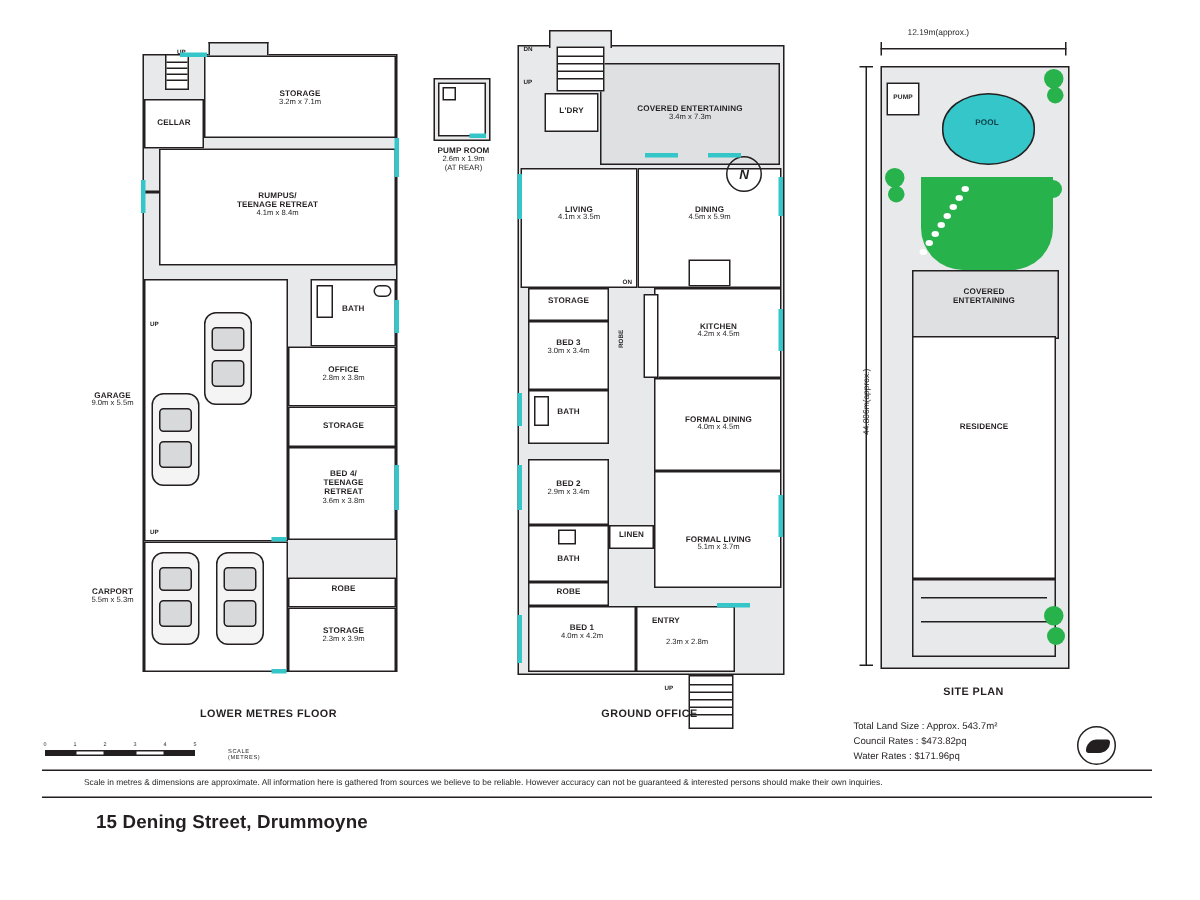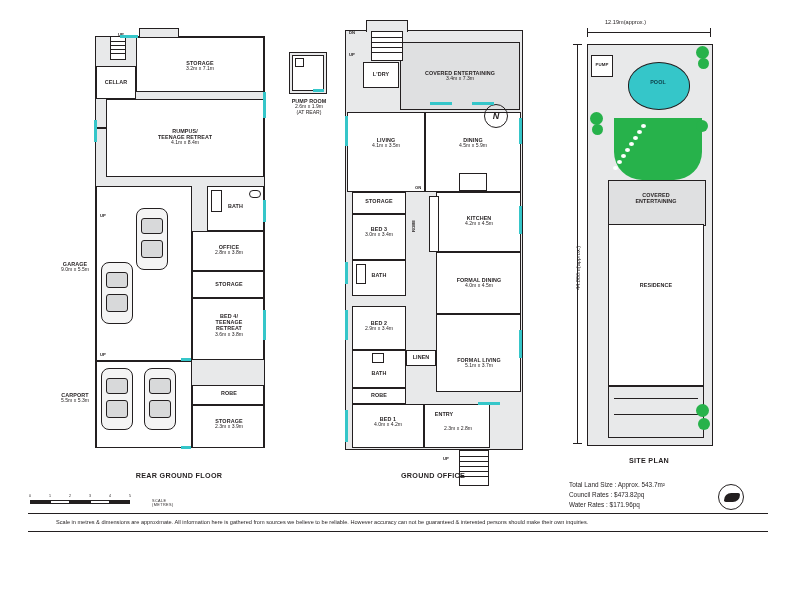--- a/index.html
+++ b/index.html
@@ -163,21 +163,21 @@
     <div class="arrowtxt" style="left:100px;top:352px;">UP</div>
 
     <div class="win" style="left:120px;top:35px;width:18px;height:2.5px;"></div>
     <div class="win" style="left:263px;top:200px;width:2.5px;height:22px;"></div>
     <div class="win" style="left:263px;top:310px;width:2.5px;height:30px;"></div>
     <div class="win" style="left:263px;top:92px;width:2.5px;height:26px;"></div>
     <div class="win" style="left:94px;top:120px;width:2.5px;height:22px;"></div>
     <div class="win" style="left:181px;top:358px;width:10px;height:2.5px;"></div>
     <div class="win" style="left:181px;top:446px;width:10px;height:2.5px;"></div>
 
-    <div class="floorTitle" style="left:89px;top:471px;width:180px;text-align:center;">REAR GROUND FLOOR</div>
+    <div class="floorTitle" style="left:89px;top:471px;width:180px;text-align:center;">LOWER METRES FLOOR</div>
   </div>
 
   <div>
     <div class="fill" style="left:289px;top:52px;width:38px;height:42px;border:1.4px solid #231f20;"></div>
     <div class="room" style="left:292px;top:55px;width:32px;height:36px;"></div>
     <div class="abs" style="left:295px;top:58px;width:9px;height:9px;border:.8px solid #231f20;"></div>
     <div class="win" style="left:313px;top:89px;width:11px;height:2.5px;"></div>
     <div class="lbl" style="left:283px;top:98px;width:52px;">
       <span class="t">PUMP ROOM</span>
       <span class="d">2.6m x 1.9m</span>
@@ -408,14 +408,15 @@
     <div class="num" style="left:59px;top:-2px;">3</div>
     <div class="num" style="left:79px;top:-2px;">4</div>
     <div class="num" style="left:99px;top:-2px;">5</div>
     <div class="scaletxt" style="left:122px;top:3px;">SCALE (METRES)</div>
   </div>
 
   <div class="hr" style="left:28px;top:513px;width:740px;"></div>
   <div class="discl" style="left:56px;top:519px;width:700px;">Scale in metres &amp; dimensions are approximate. All information here is gathered from sources we believe to be reliable. However accuracy can not be guaranteed &amp; interested persons should make their own inquiries.</div>
   <div class="hr" style="left:28px;top:531px;width:740px;"></div>
 
+  <div class="addr" style="left:64px;top:541px;">15 Dening Street, Drummoyne</div>
 
 </div>
 
 </body></html>

